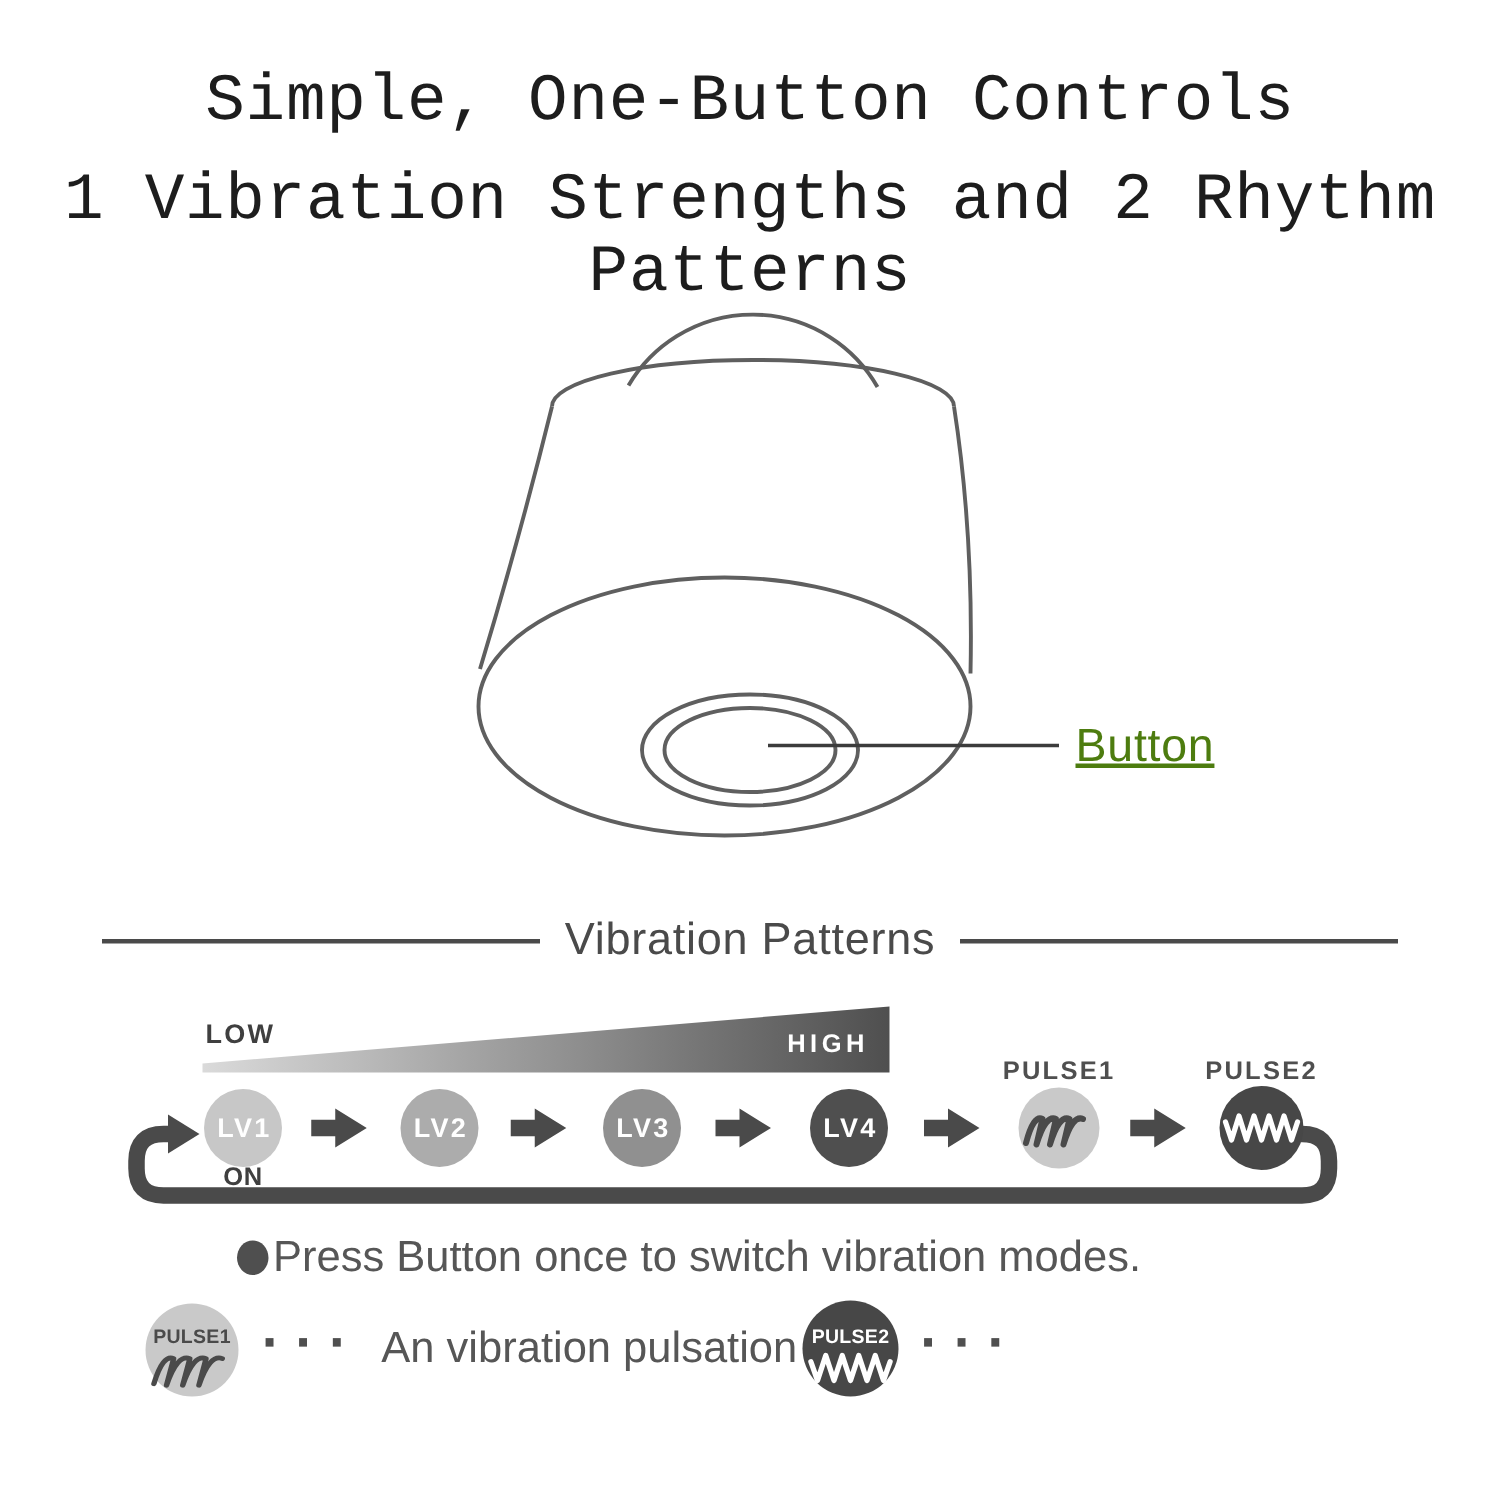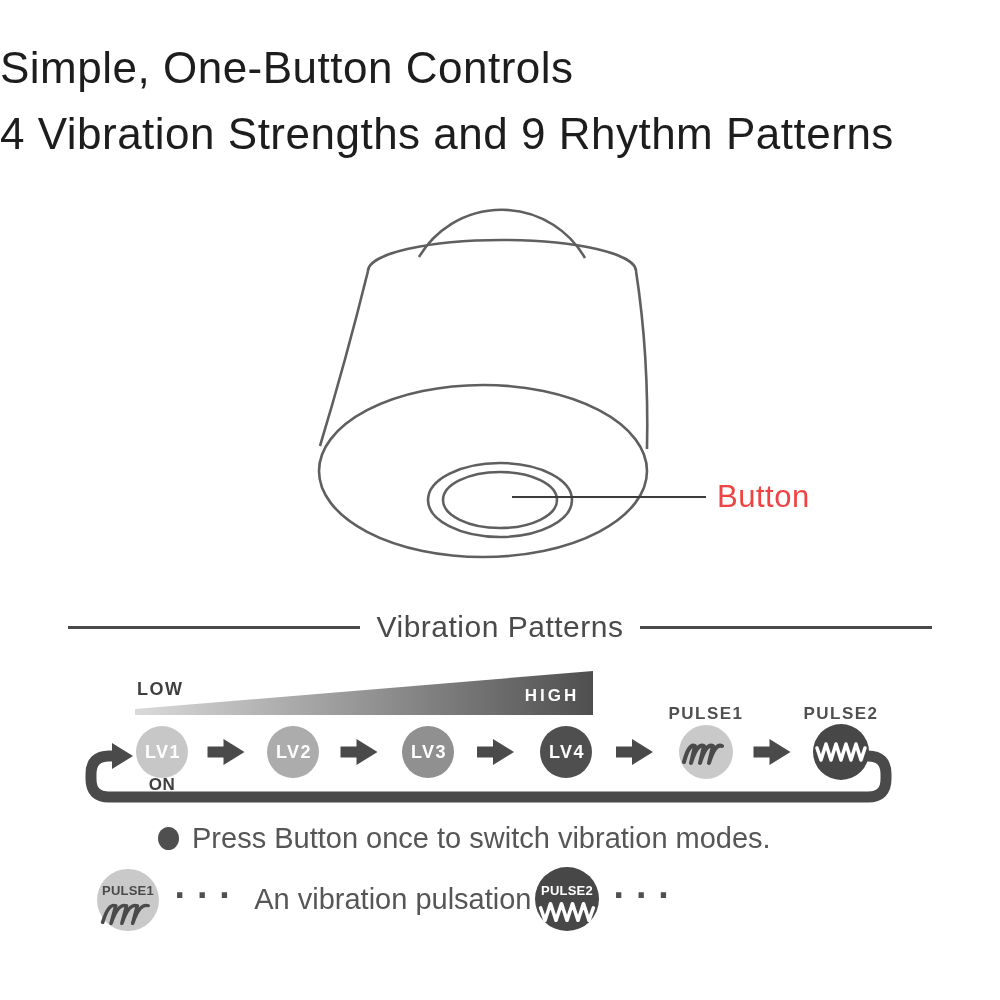--- a/index.html
+++ b/index.html
@@ -1,67 +1,67 @@
 <!DOCTYPE html>
 <html><head>
 <meta charset="utf-8">
 <style>
   html,body{margin:0;padding:0;background:#ffffff;}
   #page{position:relative;width:1000px;height:1000px;background:#ffffff;overflow:hidden;
         font-family:"Liberation Sans", sans-serif;}
 
   
-  .title-line{position:absolute;left:0;width:1000px;
-              font-family:Liberation Sans, sans-serif;font-weight:400;color:#1d1d1d;
+  .title-line{position:absolute;left:0;width:1000px;text-align:center;
+              font-family:Liberation Mono, monospace;font-weight:400;color:#1d1d1d;
               font-size:44px;line-height:1.1;letter-spacing:0.5px;}
   #title1{top:44px;}
   #title2{top:110px;}
 
   
   #device-svg{position:absolute;left:0;top:0;}
   .outline{fill:none;stroke:#5f5f5f;stroke-width:2.6;}
   .pointer{stroke:#3c3c3c;stroke-width:2.2;}
-  #button-label{position:absolute;left:717px;top:479px;font-size:31px;color:#ef4444;
-                letter-spacing:0.5px;}
+  #button-label{position:absolute;left:717px;top:479px;font-size:31px;color:#4d7c0f;
+                letter-spacing:0.5px;text-decoration:underline;}
 
   
   #heading-row{position:absolute;top:610px;left:0;width:1000px;display:flex;
                align-items:center;justify-content:center;gap:17px;}
   .heading-line{width:292px;height:0;border-top:3px solid #4a4a4a;}
   #heading-text{font-size:30px;color:#4a4a4a;letter-spacing:0.5px;white-space:nowrap;}
 
   
   svg text{font-family:"Liberation Sans", sans-serif;}
   .scale-low{font-size:18px;font-weight:bold;fill:#3f3f3f;letter-spacing:1.5px;}
   .scale-high{font-size:17px;font-weight:bold;fill:#ffffff;letter-spacing:3px;text-anchor:middle;}
   .lv-text{font-size:18px;font-weight:bold;fill:#ffffff;letter-spacing:1.5px;text-anchor:middle;}
   .pulse-label{font-size:17px;font-weight:bold;fill:#4f4f4f;letter-spacing:1.5px;text-anchor:middle;}
   .on-text{font-size:17px;font-weight:bold;fill:#3f3f3f;letter-spacing:0.5px;text-anchor:middle;}
   .legend-circle-label{font-size:13px;font-weight:bold;text-anchor:middle;letter-spacing:0.2px;}
   .wave{fill:none;stroke-linecap:round;stroke-linejoin:round;}
 
   
-  #press-row{position:absolute;left:158px;top:822px;display:flex;align-items:center;gap:13px;}
+  #press-row{position:absolute;left:158px;top:822px;display:flex;align-items:center;gap:3px;}
   #press-bullet{width:21px;height:23px;border-radius:50%;background:#4f4f4f;flex:none;}
   .gray-text{font-size:29px;color:#565656;white-space:nowrap;}
 
   
   .legend-group{position:absolute;top:866px;display:flex;align-items:center;gap:13px;height:66px;}
   #legend-1{left:95px;}
   #legend-2{left:534px;}
   .dots{font-family:"DejaVu Sans", sans-serif;font-size:30px;font-weight:bold;color:#4f4f4f;
         letter-spacing:11px;line-height:1;transform:translateY(-3px);}
 </style>
 </head>
 <body>
 
 <div id="page">
 
   <div id="title1" class="title-line">Simple, One-Button Controls</div>
-  <div id="title2" class="title-line">4 Vibration Strengths and 9 Rhythm Patterns</div>
+  <div id="title2" class="title-line">1 Vibration Strengths and 2 Rhythm Patterns</div>
 
   <svg id="device-svg" width="1000" height="600" viewBox="0 0 1000 600">
     <path class="outline" d="M 419 257 A 96 96 0 0 1 585 258"></path>
     <path class="outline" d="M 368 271 A 134 31 0 0 1 636 271"></path>
     <path class="outline" d="M 368 271 Q 346 360 320 446"></path>
     <path class="outline" d="M 636 271 Q 649 355 647 449"></path>
     <ellipse class="outline" cx="483" cy="471" rx="164" ry="86"></ellipse>
     <ellipse class="outline" cx="500" cy="500" rx="72" ry="37"></ellipse>
     <ellipse class="outline" cx="500" cy="500" rx="57" ry="28"></ellipse>
     <path class="pointer" d="M 512 497 H 706"></path>

